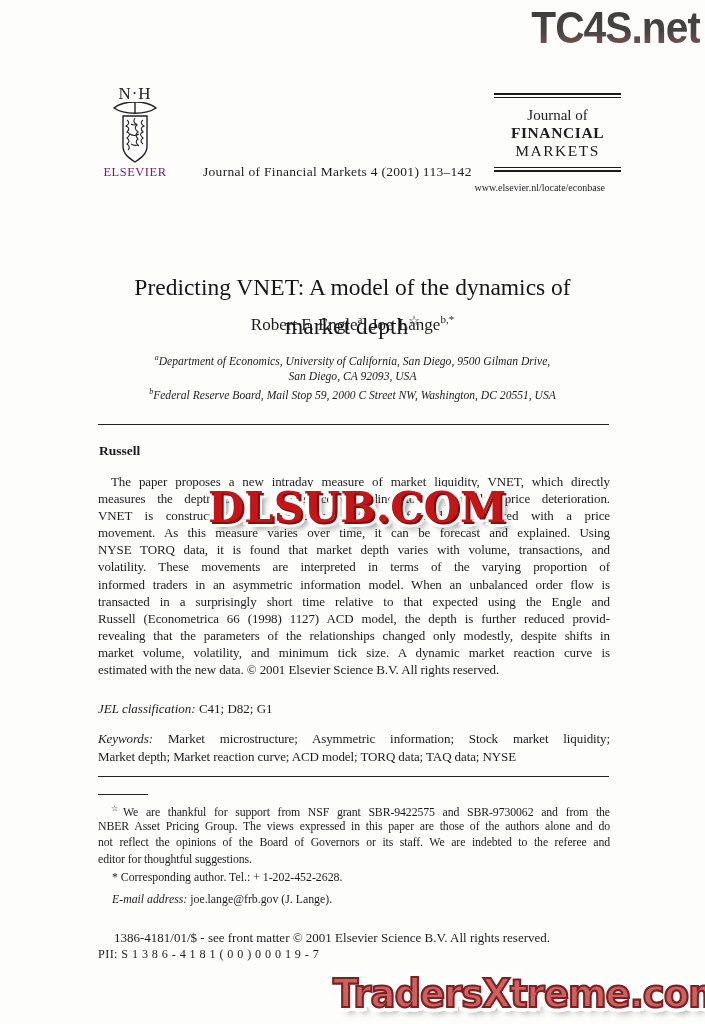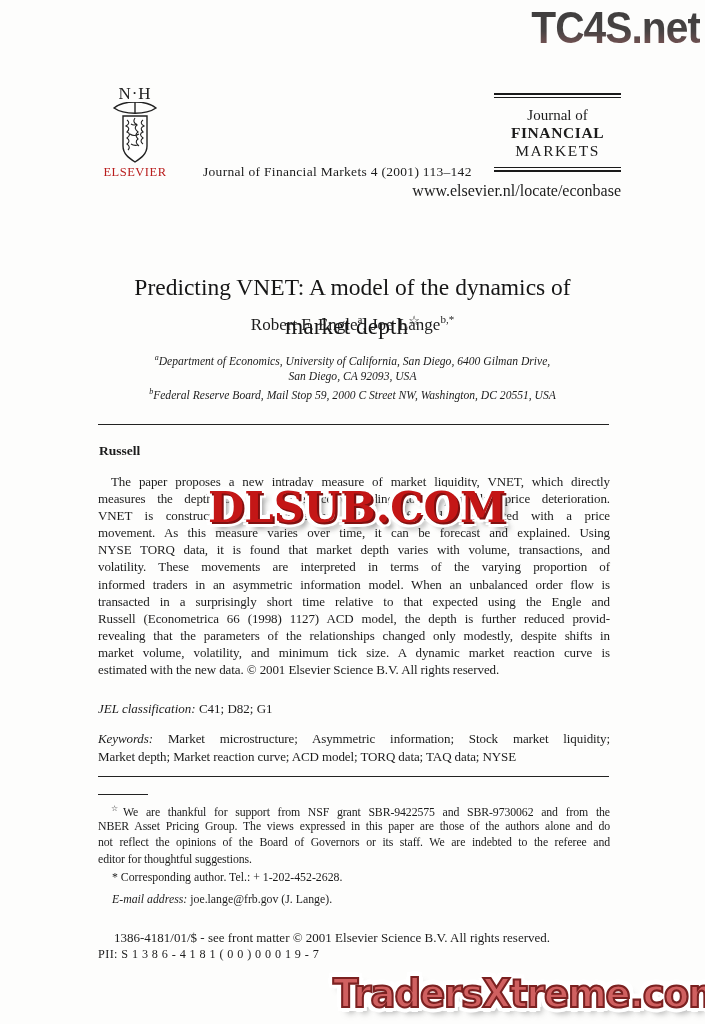--- a/index.html
+++ b/index.html
@@ -33,32 +33,32 @@
 
   
   .logo-wrap { left: 99px; top: 84px; width: 72px; text-align: center; }
   .logo-nh {
     font-family: "Liberation Serif", serif;
     font-size: 17px; letter-spacing: 1px; color: #222;
     margin-bottom: -2px;
   }
   .logo-name {
     font-family: "Liberation Serif", serif;
-    font-size: 12.5px; letter-spacing: 0.5px; color: #b91c1c; margin-top: 1px;
+    font-size: 12.5px; letter-spacing: 0.5px; color: #701a75; margin-top: 1px;
   }
   .citation { left: 203px; top: 164px; font-size: 13.5px; letter-spacing: 0.3px; }
   .jbox { left: 494px; top: 93px; width: 127px; text-align: center; }
   .jbox .rule-thick { height: 0; border-top: 2.5px solid #1a1a1a; }
   .jbox .rule-thin { height: 0; border-top: 1px solid #1a1a1a; margin-top: 2px; }
   .jbox .rule-thin-b { height: 0; border-top: 1px solid #1a1a1a; margin-top: 7px; }
   .jbox .rule-thick-b { height: 0; border-top: 2.5px solid #1a1a1a; margin-top: 2px; }
   .jbox-line1 { font-size: 15px; margin-top: 9px; }
   .jbox-line2 { font-size: 15.5px; letter-spacing: 0.6px; font-weight: bold; }
   .jbox-line3 { font-size: 15.5px; letter-spacing: 1.5px; }
-  .site-url { top: 182px; right: 84px; font-size: 16px; text-align: right; }
+  .site-url { top: 182px; right: 100px; font-size: 10px; text-align: right; }
 
   
   .title {
     left: 0; top: 231px; width: 705px;
     text-align: center;
     font-size: 23.5px;
     line-height: 33px;
     color: #161616;
     margin-top: 40px;
   }
@@ -193,21 +193,21 @@
   <div class="abs site-url">www.elsevier.nl/locate/econbase</div>
 
   <div class="abs title">
     <div>Predicting VNET: A model of the dynamics of</div>
     <div><span>market depth</span><sup>☆</sup></div>
   </div>
 
   <div class="abs authors"><span>Robert F. Engle</span><sup>a</sup><span>, </span><span>Joe Lange</span><sup>b,*</sup></div>
 
   <div class="abs affils">
-    <div><sup>a</sup><span>Department of Economics, University of California, San Diego, 6400 Gilman Drive,</span></div>
+    <div><sup>a</sup><span>Department of Economics, University of California, San Diego, 9500 Gilman Drive,</span></div>
     <div>San Diego, CA 92093, USA</div>
     <div><sup>b</sup><span>Federal Reserve Board, Mail Stop 59, 2000 C Street NW, Washington, DC 20551, USA</span></div>
   </div>
 
   <div class="abs rule rule-1"></div>
 
   <div class="abs abstract-head">Russell</div>
   <div class="abs col abstract-body">
     <div class="textline indent">The paper proposes a new intraday measure of market liquidity, VNET, which directly</div>
     <div class="textline">measures the depth of the market corresponding to a particular price deterioration.</div>

